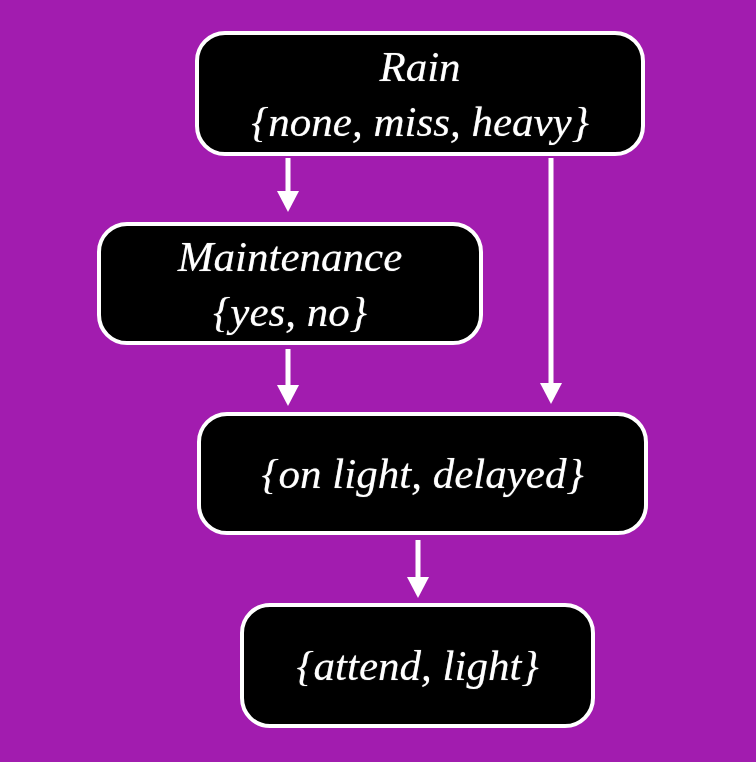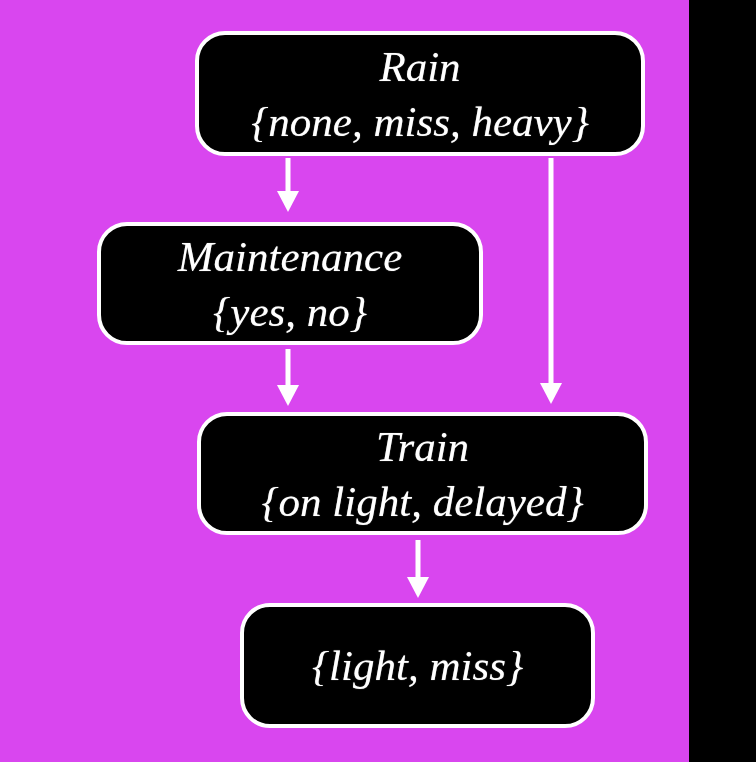--- a/index.html
+++ b/index.html
@@ -2,23 +2,23 @@
 <html><head>
 <meta charset="utf-8">
 <style>
   html, body {
     margin: 0;
     padding: 0;
     background: #000000;
   }
   .canvas {
     position: relative;
-    width: 689px;
+    width: 756px;
     height: 762px;
-    background: #d946ef;
+    background: #a21caf;
     overflow: hidden;
     font-family: "Liberation Serif", serif;
   }
   .edges-layer {
     position: absolute;
     left: 0;
     top: 0;
     width: 756px;
     height: 762px;
     pointer-events: none;
@@ -76,21 +76,20 @@
     <div class="node-name">Rain</div>
     <div class="node-values">{none, miss, heavy}</div>
   </div>
 
   <div class="node" id="node-maintenance">
     <div class="node-name">Maintenance</div>
     <div class="node-values">{yes, no}</div>
   </div>
 
   <div class="node" id="node-train">
-    <div class="node-name">Train</div>
     <div class="node-values">{on light, delayed}</div>
   </div>
 
   <div class="node" id="node-appointment">
-    <div class="node-values">{light, miss}</div>
+    <div class="node-values">{attend, light}</div>
   </div>
 
 </div>
 
 </body></html>

